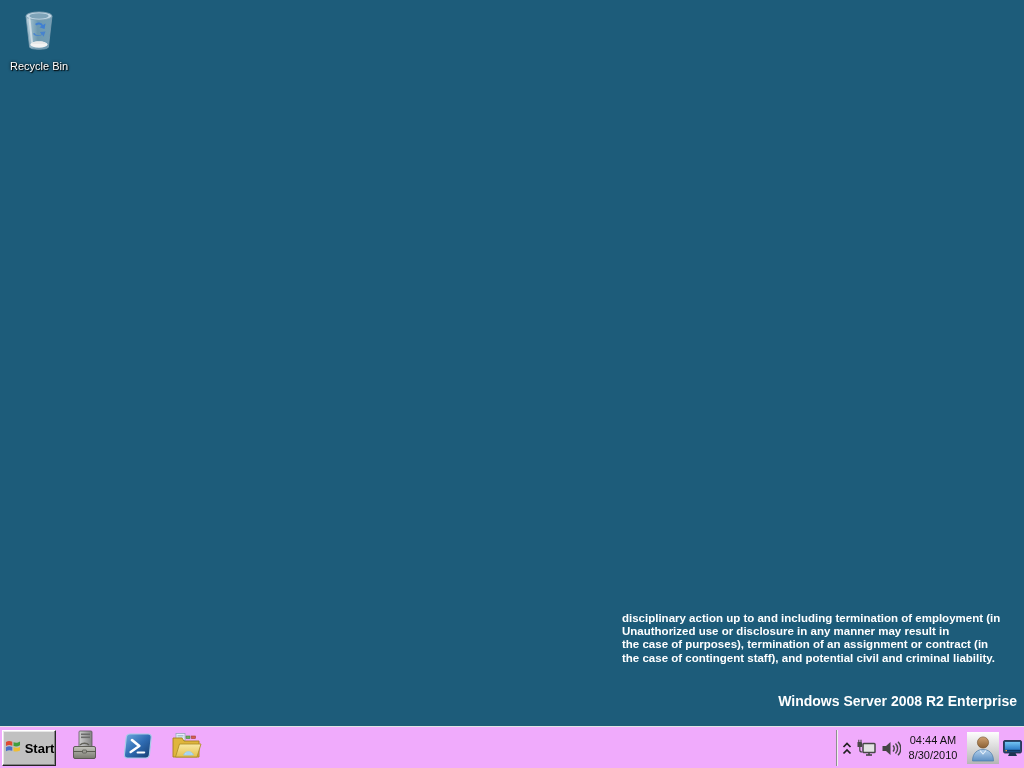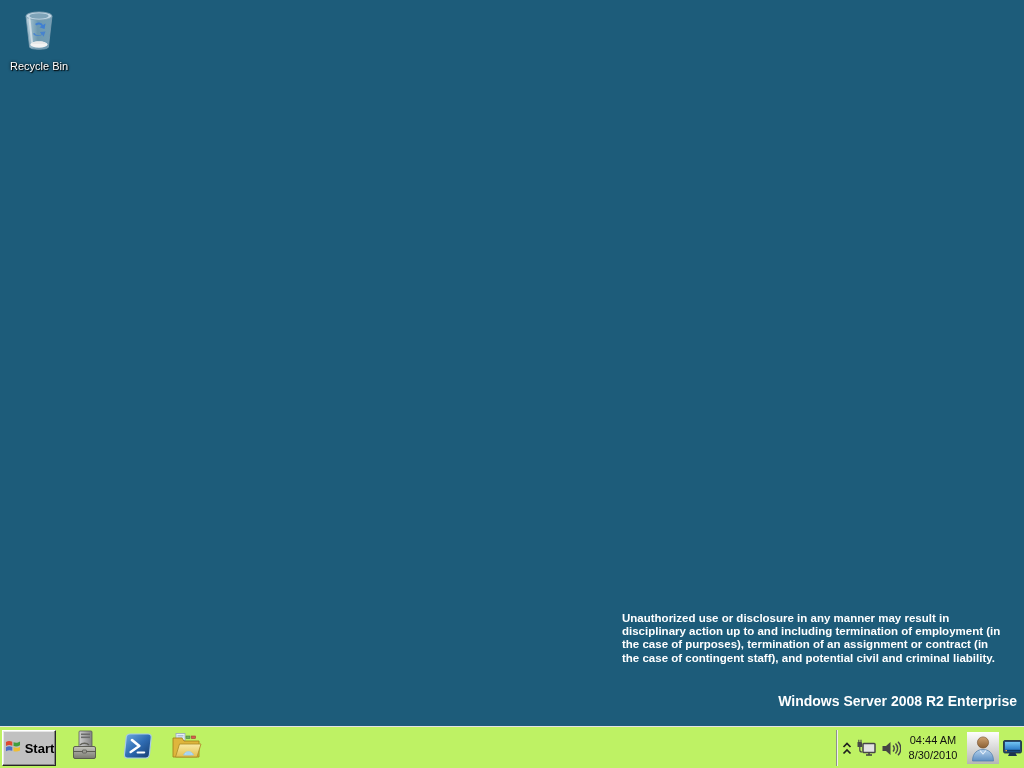--- a/index.html
+++ b/index.html
@@ -19,21 +19,21 @@
   
   .watermark-notice { position:absolute; left:622px; top:612px; width:400px;
                   color:#ffffff; font-size:11.5px; font-weight:bold;
                   line-height:13.2px; letter-spacing:0; }
   .watermark-build { position:absolute; right:7px; top:694px; width:500px;
                   text-align:right; color:#ffffff; font-size:14px;
                   font-weight:bold; line-height:15.5px; }
 
   
   .taskbar { position:absolute; left:0; bottom:0; width:1024px; height:42px;
-             background:#bef264; border-top:1px solid #e4e4e4; }
+             background:#f0abfc; border-top:1px solid #e4e4e4; }
 
   .start-button { position:absolute; left:2px; top:3px; width:54px; height:36px;
              background:#c1c1c1; display:flex; align-items:center;
              justify-content:center; gap:3px; cursor:pointer;
              border-top:1px solid #ffffff; border-left:1px solid #ffffff;
              border-right:1px solid #262626; border-bottom:1px solid #262626;
              box-shadow: inset -1px -1px 0 #858585, inset 1px 1px 0 #e6e6e6; }
   .start-button .start-text { font-size:13px; font-weight:bold; color:#000; }
 
   .pinned-icon { position:absolute; top:5px; width:32px; height:32px;
@@ -79,22 +79,22 @@
         <ellipse cx="19" cy="10" rx="9.6" ry="2.7" fill="#7ea3b8"></ellipse>
         <path d="M15,18 a5,5 0 0 1 8,1 l2.5,-1.5 l-1,5.5 l-5,-1.8 l2,-1.2 a3,3 0 0 0 -5,-0.5 Z" fill="#3f7fd2"></path>
         <path d="M14.5,27 a5,5 0 0 0 7,1.5 l-1.5,-2.5 l5.5,-0.5 l-2,5.2 l-1.2,-2 a7,7 0 0 1 -9.5,-1 Z" fill="#3f7fd2" opacity="0.85"></path>
         <path d="M9.5,13 L12,36" stroke="#ffffff" stroke-width="2" opacity="0.5" stroke-linecap="round"></path>
       </svg>
     </span>
     <span class="caption">Recycle Bin</span>
   </div>
 
   <div class="watermark-notice">
+    <div>disciplinary action up to and including termination of employment (in</div>
     <div>Unauthorized use or disclosure in any manner may result in</div>
-    <div>disciplinary action up to and including termination of employment (in</div>
     <div>the case of purposes), termination of an assignment or contract (in</div>
     <div>the case of contingent staff), and potential civil and criminal liability.</div>
   </div>
 
   <div class="watermark-build">
     <div>Windows Server 2008 R2 Enterprise</div>
   </div>
 </div>
 
 <div class="taskbar">

